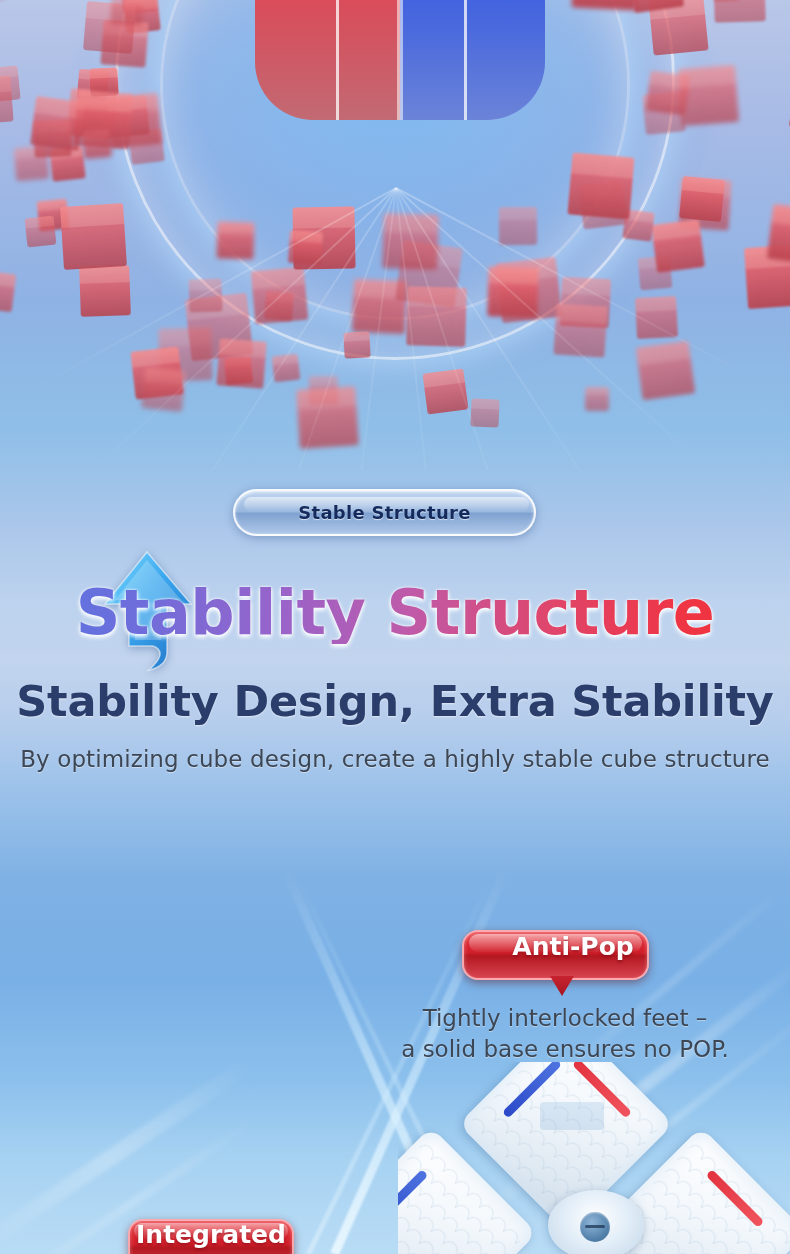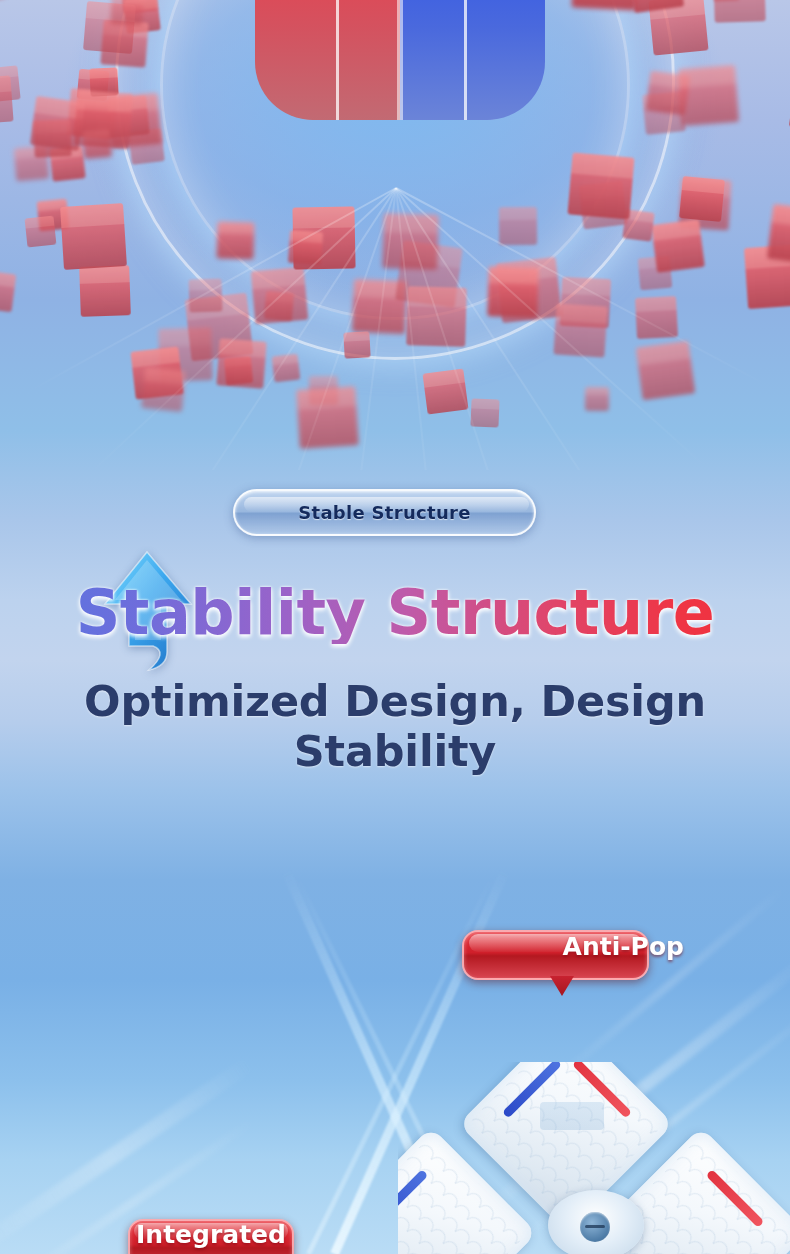--- a/index.html
+++ b/index.html
@@ -133,21 +133,21 @@
     position:absolute;left:7px;top:4px;width:173px;height:18px;border-radius:12px;
     background:linear-gradient(180deg,rgba(255,255,255,.55),rgba(255,255,255,.04));
   }
   .badge-pop .tail{
     position:absolute;left:88px;top:46px;width:24px;height:20px;
     background:linear-gradient(180deg,#c82230,#a5161f);
     clip-path:polygon(0 0,100% 0,50% 100%);
     filter:drop-shadow(0 2px 3px rgba(90,10,20,.4));
   }
   .badge-pop .txt{
-    position:absolute;left:0;top:3px;width:222px;text-align:right;
+    position:absolute;left:0;top:3px;width:222px;text-align:center;
     font-size:25px;font-weight:bold;color:#fff;line-height:1.14;
     text-shadow:0 2px 3px rgba(120,10,20,.55);
   }
 
   .pop-desc{
     position:absolute;left:370px;top:1003px;width:390px;text-align:center;
     font-size:23px;color:#3c4654;line-height:1.36;
     text-shadow:0 1px 1px rgba(255,255,255,.4);
   }
 
@@ -543,31 +543,36 @@
           <stop offset="45%" stop-color="#3ba7ee"></stop>
           <stop offset="100%" stop-color="#1f6fc4"></stop>
         </linearGradient>
       </defs>
       <path d="M52 4 L96 56 L72 56 L72 104 Q72 118 54 122 Q74 104 58 98 L34 98 L34 56 L10 56 Z" fill="url(#ag)" stroke="rgba(255,255,255,.55)" stroke-width="1.5"></path>
       <path d="M52 12 L86 52 L66 52 L66 92 L40 92 L40 52 L20 52 Z" fill="rgba(255,255,255,.22)"></path>
     </svg>
   </div>
 
   <div class="headline">Stability Structure</div>
-  <div class="subhead">Optimized Design, Design Stability</div>
+  <div class="subhead">Stability Design, Extra Stability</div>
+  <div class="desc">By optimizing cube design, create a highly stable cube structure</div>
 
   <div class="badge-pop">
     <div class="pill"></div>
     <div class="tail"></div>
     <div class="gloss"></div>
     <div class="txt">
       <div>Anti-Pop</div>
     </div>
   </div>
 
+  <div class="pop-desc">
+    <div>Tightly interlocked feet –</div>
+    <div>a solid base ensures no POP.</div>
+  </div>
 
   <div class="product">
 
     <div class="piece" style="left:92px;top:-14px;width:152px;height:152px;transform:rotate(45deg);">
       <div class="scallop"></div>
     </div>
     <div class="edge" style="left:96px;top:22px;width:76px;height:9px;transform:rotate(-45deg);background:linear-gradient(90deg,#2b49c8,#4f74e0);"></div>
     <div class="edge" style="left:166px;top:22px;width:76px;height:9px;transform:rotate(45deg);background:linear-gradient(90deg,#e23340,#f0545e);"></div>
 
     <div class="piece" style="left:-42px;top:96px;width:150px;height:150px;transform:rotate(45deg);">

